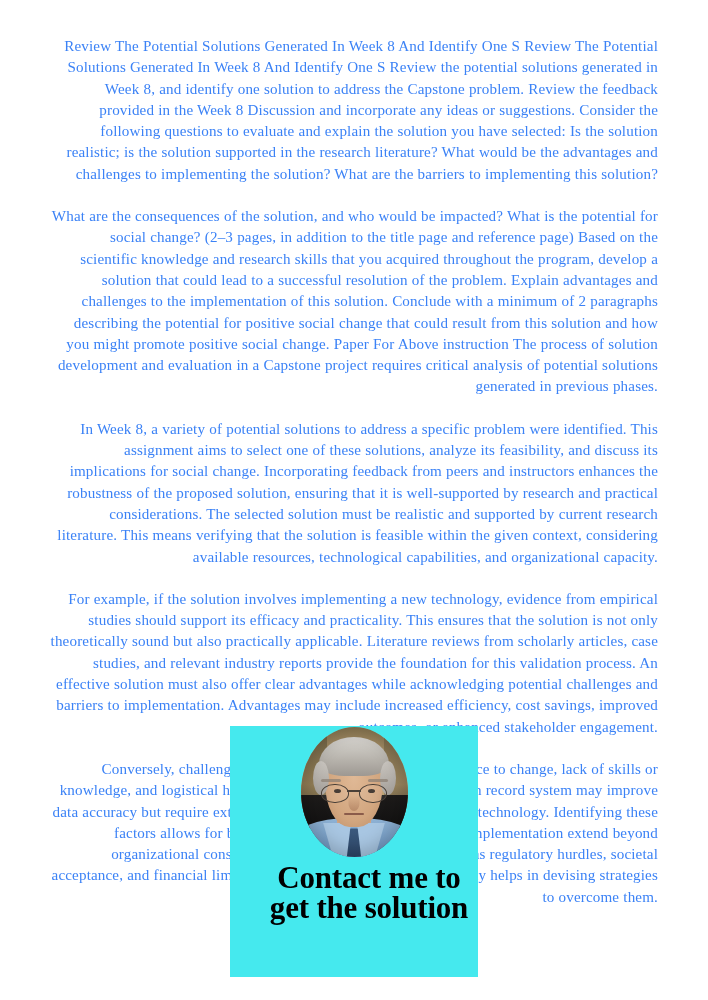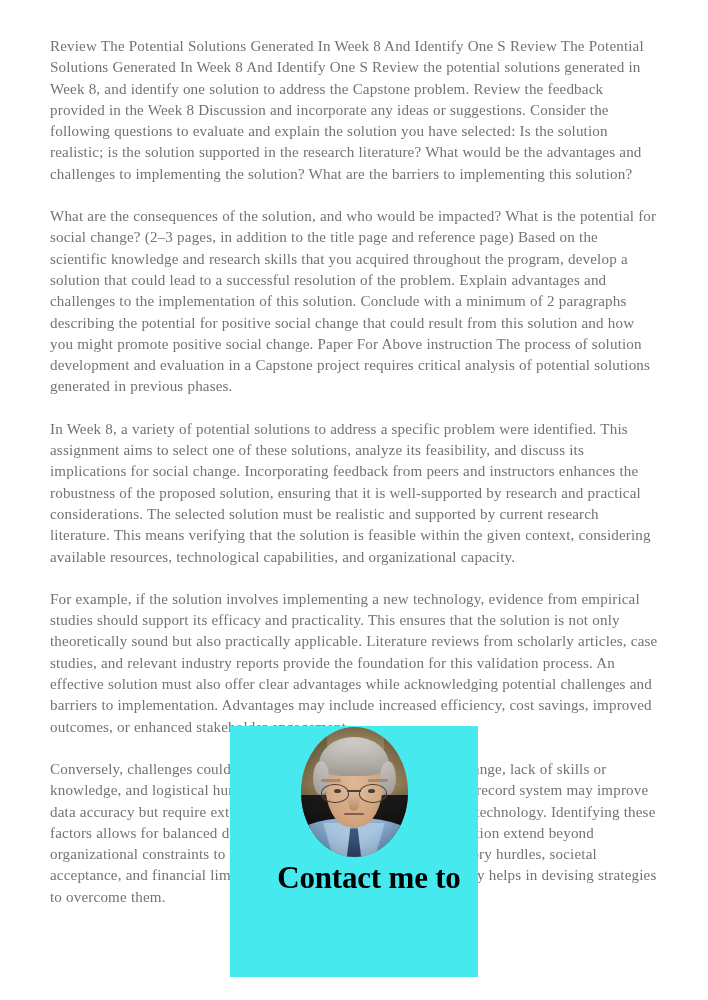--- a/index.html
+++ b/index.html
@@ -29,22 +29,22 @@
     position: absolute;
     left: 50px;
     top: 36px;
     width: 608px;
   }
 
   .para {
     margin: 0 0 21px 0;
     font-size: 15.1px;
     line-height: 21.3px;
-    text-align: left;
-    color: #737373;
+    text-align: right;
+    color: #3b82f6;
     letter-spacing: 0.01em;
     word-spacing: 0.01em;
   }
   .para:last-child { margin-bottom: 0; }
 
   
   #contact-card {
     position: absolute;
     left: 230px;
     top: 726px;
@@ -252,17 +252,18 @@
         <span class="bridge"></span>
         <span class="lens r"></span>
       </div>
       <div class="photo-nose"></div>
       <div class="photo-mouth"></div>
       <div class="photo-vignette"></div>
     </div>
 
     <div id="card-text">
       <div class="card-headline">Contact me to</div>
+      <div class="card-headline">get the solution</div>
     </div>
 
   </div>
 
 </div>
 
 </body></html>

